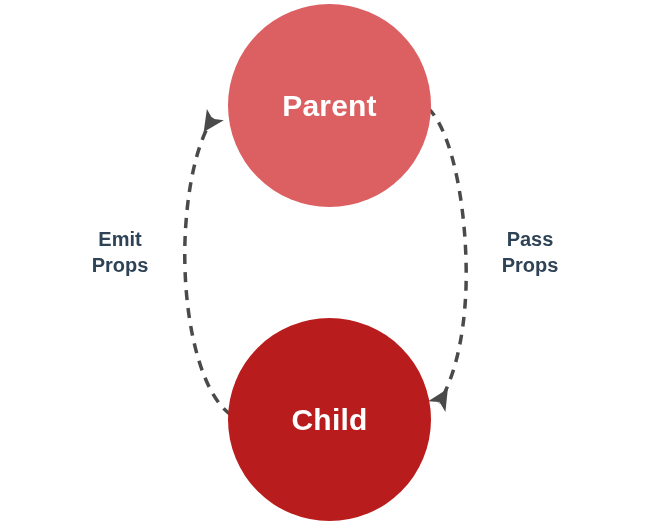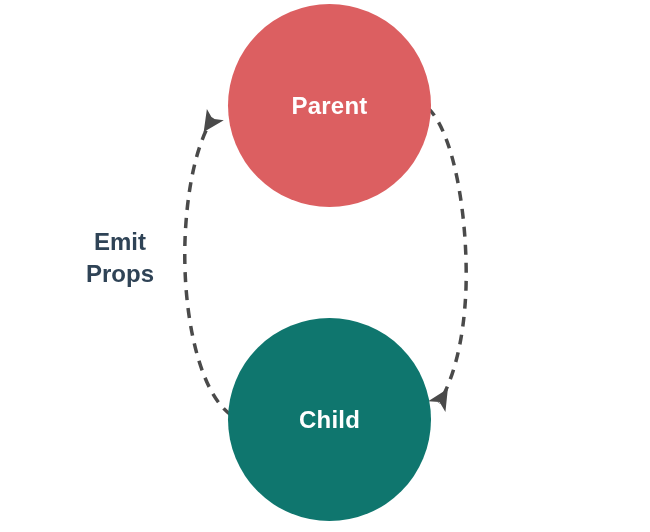--- a/index.html
+++ b/index.html
@@ -28,41 +28,41 @@
   }
   .node-circle {
     position: absolute;
     border-radius: 50%;
     display: flex;
     align-items: center;
     justify-content: center;
   }
   .node-label {
     color: #ffffff;
-    font-size: 24px;
+    font-size: 30px;
     font-weight: bold;
     letter-spacing: 0.2px;
     line-height: 1;
     user-select: none;
   }
   #node-parent {
     left: 228px;
     top: 4px;
     width: 203px;
     height: 203px;
   }
   #node-child {
     left: 228px;
     top: 318px;
     width: 203px;
     height: 203px;
   }
   .edge-label {
     position: absolute;
-    font-size: 24px;
+    font-size: 20px;
     font-weight: bold;
     line-height: 1.32;
     text-align: center;
     white-space: nowrap;
     user-select: none;
   }
   #label-emit-events {
     left: 46px;
     top: 226px;
     width: 148px;
@@ -90,23 +90,27 @@
 
     <path d="M 231 415 C 196 390 180 300 186 222 C 190 170 201 136 213 118" fill="none" stroke="#4a4a4a" stroke-width="3.5" stroke-linecap="butt" stroke-dasharray="10 8" marker-end="url(#arrow-up-left)"></path>
 
     <path d="M 428 108 C 455 134 468 220 466 288 C 464 344 452 382 439 403" fill="none" stroke="#4a4a4a" stroke-width="3.5" stroke-linecap="butt" stroke-dasharray="10 8" marker-end="url(#arrow-down-right)"></path>
   </svg>
 
   <div class="node-circle" id="node-parent" style="background:#dc5f61;">
     <span class="node-label">Parent</span>
   </div>
 
-  <div class="node-circle" id="node-child" style="background:#0f766e;">
+  <div class="node-circle" id="node-child" style="background:#b91c1c;">
     <span class="node-label">Child</span>
   </div>
 
   <div class="edge-label" id="label-emit-events" style="color:#2f4356;">
     <div>Emit</div>
     <div>Props</div>
   </div>
 
+  <div class="edge-label" id="label-pass-props" style="color:#2f4356;">
+    <div>Pass</div>
+    <div>Props</div>
+  </div>
 
 </div>
 
 </body></html>

